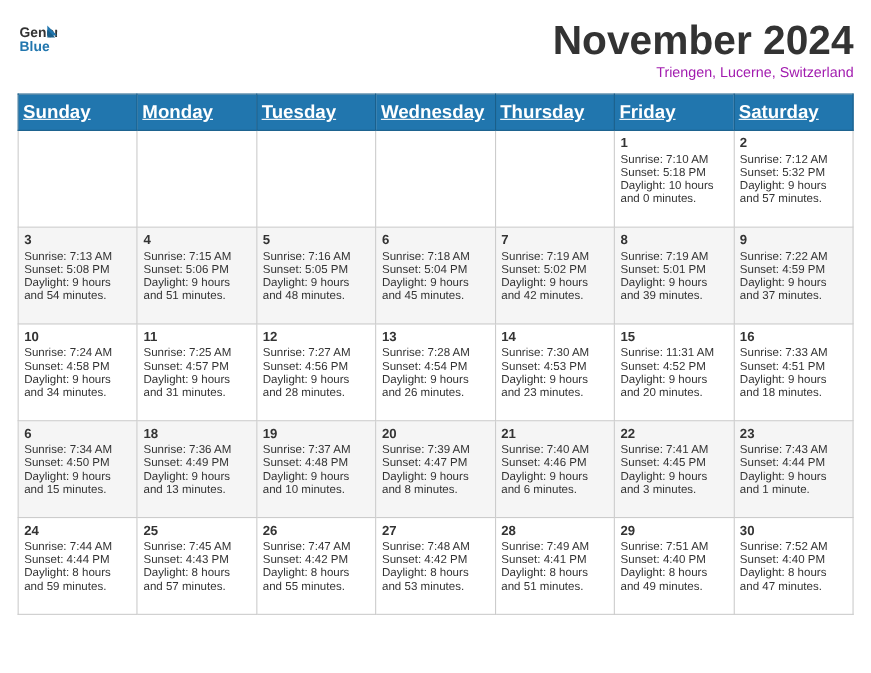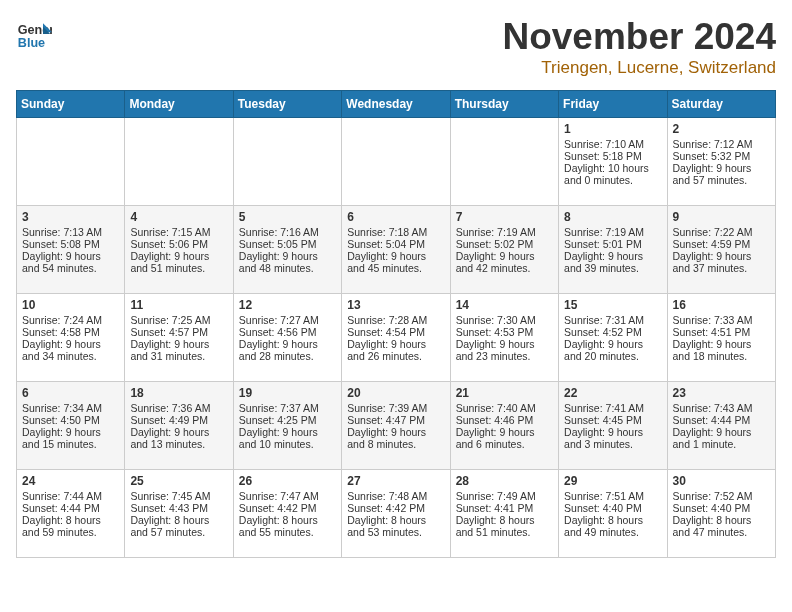--- a/index.html
+++ b/index.html
@@ -27,36 +27,37 @@
     }
     .title-area {
       text-align: right;
     }
     .month-title {
       font-size: 37px;
       font-weight: bold;
       color: #333;
     }
     .location-title {
-      font-size: 17px;
-      color: #a16207;
+      font-size: 13px;
+      color: #a21caf;
     }
     .calendar-table {
       width: 100%;
       border-collapse: collapse;
       table-layout: fixed;
     }
     .calendar-table thead th {
       background-color: #2176ae;
       color: #fff;
-      font-size: 12px;
+      font-size: 17px;
       font-weight: bold;
       padding: 6px 4px;
       text-align: left;
       border: 1px solid #1a5f8a;
+      text-decoration: underline;
     }
     .calendar-table td {
       border: 1px solid #ccc;
       vertical-align: top;
       padding: 4px 5px;
       font-size: 10.5px;
       color: #333;
       height: 88px;
       background: #fff;
     }
@@ -207,21 +208,21 @@
         </td>
         <td>
           <span class="day-number">14</span>
           <div>Sunrise: 7:30 AM</div>
           <div>Sunset: 4:53 PM</div>
           <div>Daylight: 9 hours</div>
           <div>and 23 minutes.</div>
         </td>
         <td>
           <span class="day-number">15</span>
-          <div>Sunrise: 7:31 AM</div>
+          <div>Sunrise: 11:31 AM</div>
           <div>Sunset: 4:52 PM</div>
           <div>Daylight: 9 hours</div>
           <div>and 20 minutes.</div>
         </td>
         <td>
           <span class="day-number">16</span>
           <div>Sunrise: 7:33 AM</div>
           <div>Sunset: 4:51 PM</div>
           <div>Daylight: 9 hours</div>
           <div>and 18 minutes.</div>
@@ -238,21 +239,21 @@
         <td>
           <span class="day-number">18</span>
           <div>Sunrise: 7:36 AM</div>
           <div>Sunset: 4:49 PM</div>
           <div>Daylight: 9 hours</div>
           <div>and 13 minutes.</div>
         </td>
         <td>
           <span class="day-number">19</span>
           <div>Sunrise: 7:37 AM</div>
-          <div>Sunset: 4:25 PM</div>
+          <div>Sunset: 4:48 PM</div>
           <div>Daylight: 9 hours</div>
           <div>and 10 minutes.</div>
         </td>
         <td>
           <span class="day-number">20</span>
           <div>Sunrise: 7:39 AM</div>
           <div>Sunset: 4:47 PM</div>
           <div>Daylight: 9 hours</div>
           <div>and 8 minutes.</div>
         </td>

